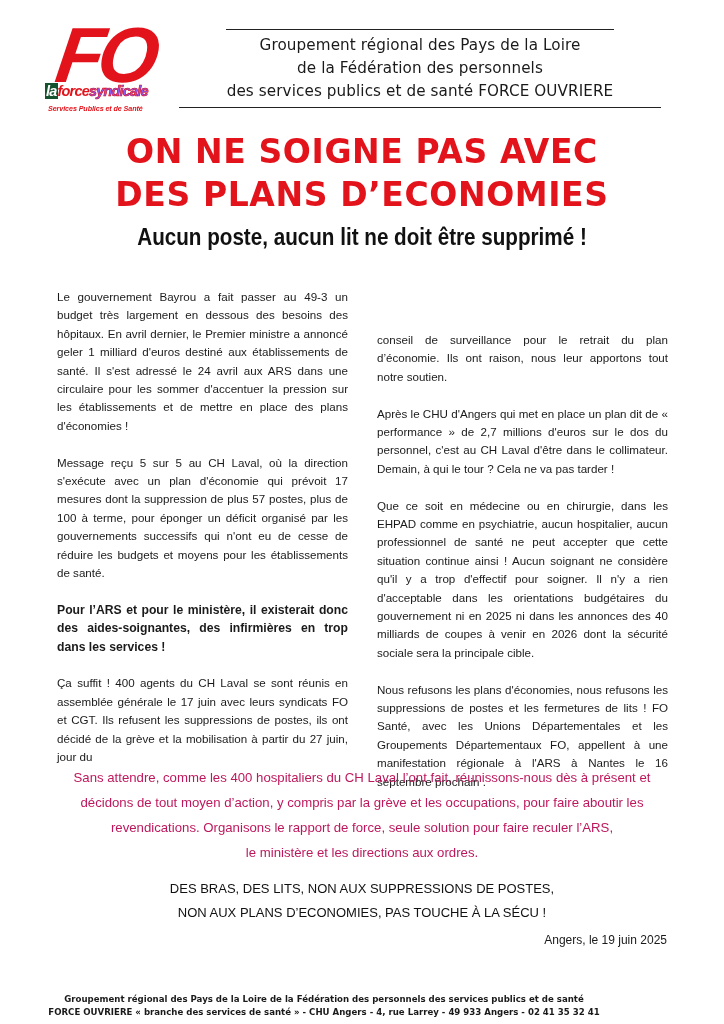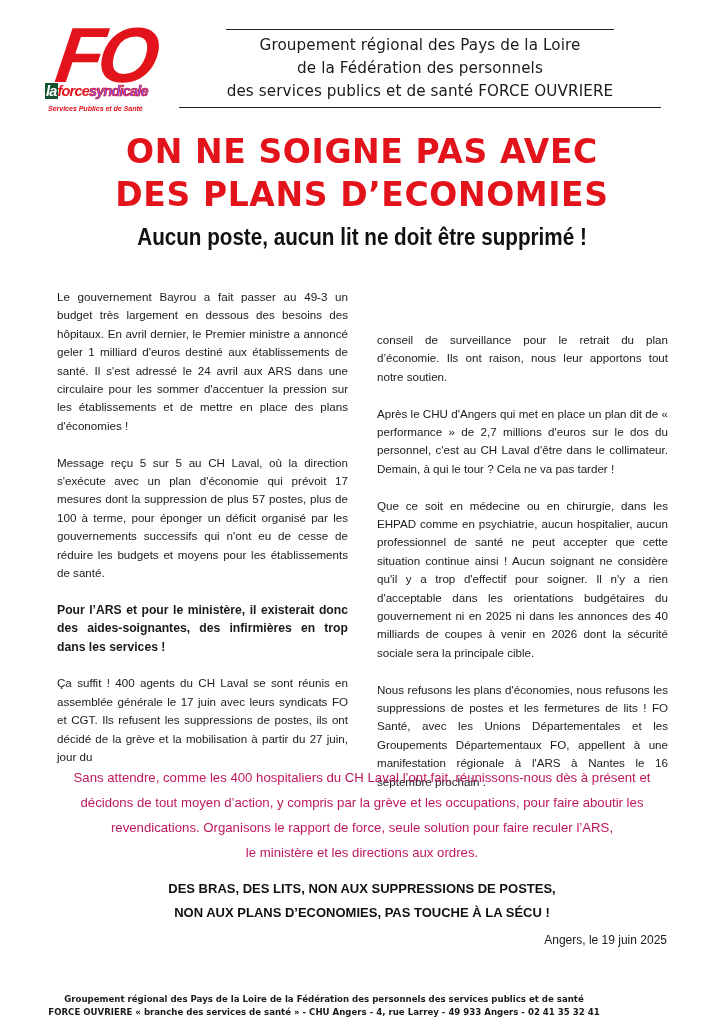--- a/index.html
+++ b/index.html
@@ -22,21 +22,21 @@
   .title { position: absolute; left: 40px; top: 130px; width: 644px; text-align: center; font-family: "DejaVu Sans", sans-serif; font-weight: 700; color: #e3131b; font-size: 33px; line-height: 43px; letter-spacing: 0.6px; }
   .subtitle { position: absolute; left: 40px; top: 222px; width: 644px; text-align: center; font-family: "Liberation Sans", sans-serif; font-weight: 700; font-size: 24px; line-height: 30px; color: #111; transform: scaleX(0.86); transform-origin: center; }
 
   .col { position: absolute; top: 288px; width: 291px; font-family: "Liberation Sans", sans-serif; font-size: 11.6px; line-height: 18.4px; color: #1a1a1a; text-align: justify; }
   .col-left { left: 57px; }
   .col-right { left: 377px; top: 290px; margin-top: 41px; }
   .col p { margin: 0 0 18.4px 0; }
   .col p.bold { font-weight: 700; font-size: 12.2px; }
 
   .closing { position: absolute; left: 40px; top: 765px; width: 644px; text-align: center; font-family: "Liberation Sans", sans-serif; font-size: 13.2px; line-height: 25px; color: #be185d; }
-  .slogans { position: absolute; left: 40px; top: 877px; width: 644px; text-align: center; font-family: "Liberation Sans", sans-serif; font-weight: 700; font-size: 13px; line-height: 24px; color: #111; }
+  .slogans { position: absolute; left: 40px; top: 877px; width: 644px; text-align: center; font-family: "Liberation Sans", sans-serif; font-weight: 400; font-size: 13px; line-height: 24px; color: #111; }
   .date { position: absolute; right: 57px; top: 933px; font-family: "Liberation Sans", sans-serif; font-size: 12px; color: #1a1a1a; }
 
   .footer { position: absolute; left: 0; top: 993px; width: 648px; text-align: center; font-family: "DejaVu Sans", sans-serif; font-weight: 700; font-size: 8.6px; line-height: 13px; color: #1a1a1a; }
 </style>
 </head>
 <body>
 
 <div class="logo">
   <div class="logo-fo">FO</div>
   <div class="logo-tag">

